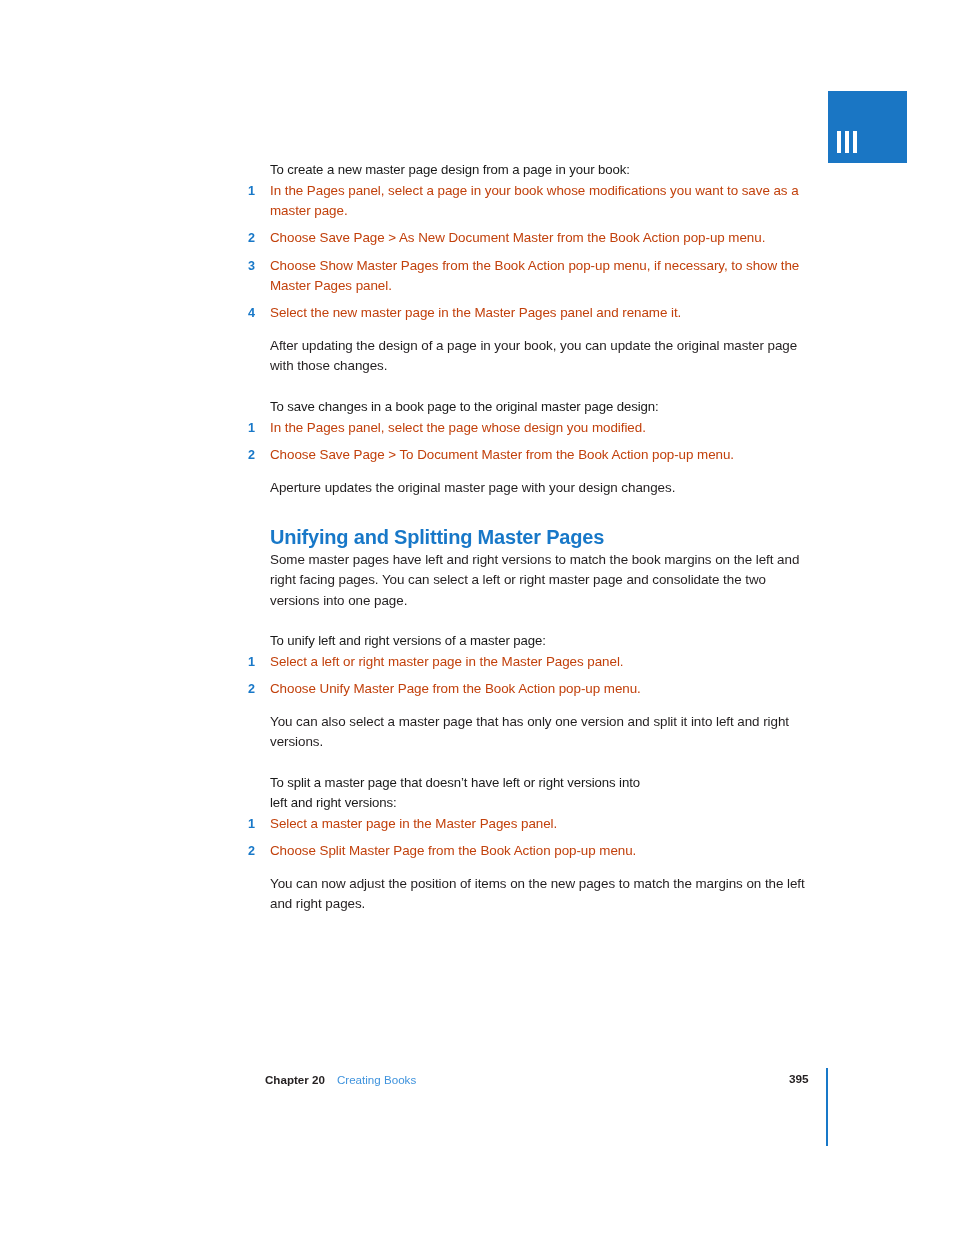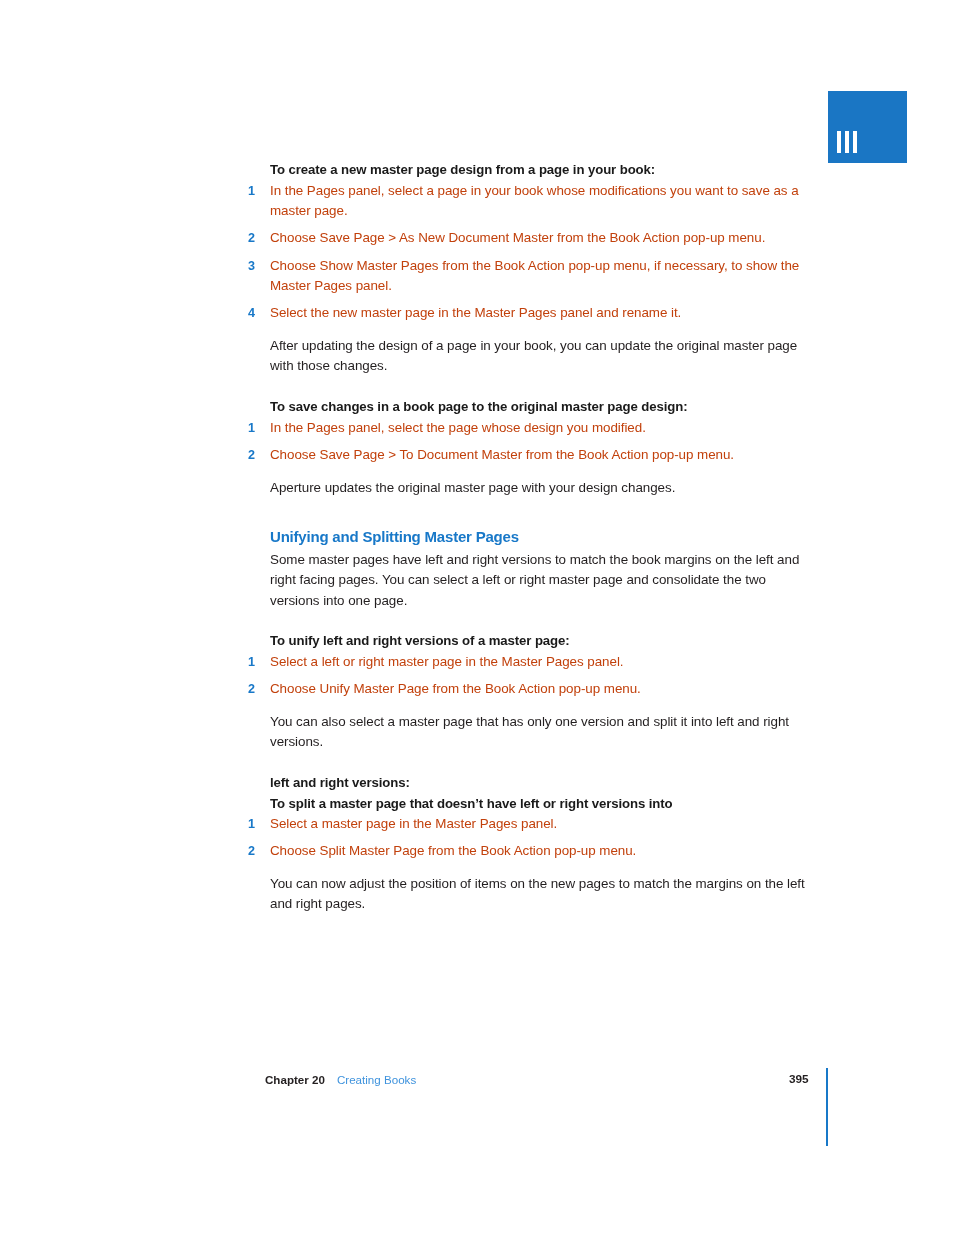--- a/index.html
+++ b/index.html
@@ -42,32 +42,32 @@
   
   .content {
     position: absolute;
     left: 248px;
     top: 160px;
     width: 578px;
   }
 
   .section-head {
     font-size: 13.2px;
-    font-weight: bold;
+    font-weight: normal;
     line-height: 19px;
     color: #1a1a1a;
     margin: 0 0 2px 22px;
     letter-spacing: -0.1px;
   }
   .section-head.tight {
     margin-bottom: 1px;
   }
 
   .blue-head {
-    font-size: 15px;
+    font-size: 20px;
     font-weight: bold;
     color: #1878c8;
     line-height: 24px;
     margin: 0 0 1px 22px;
     letter-spacing: -0.2px;
   }
 
   .para {
     font-size: 13.4px;
     line-height: 20.2px;
@@ -205,22 +205,22 @@
   <div class="step">
     <span class="num">2</span>
     <span class="txt">Choose Unify Master Page from the Book Action pop-up menu.</span>
   </div>
 
   <div class="gap-md"></div>
   <p class="para">You can also select a master page that has only one version and split it into left and right versions.</p>
 
   <div class="gap-lg"></div>
 
+  <h3 class="section-head tight">To split a master page that doesn’t have left or right versions into</h3>
   <h3 class="section-head">left and right versions:</h3>
-  <h3 class="section-head tight">To split a master page that doesn’t have left or right versions into</h3>
 
   <div class="step">
     <span class="num">1</span>
     <span class="txt">Select a master page in the Master Pages panel.</span>
   </div>
   <div class="gap-sm"></div>
   <div class="step">
     <span class="num">2</span>
     <span class="txt">Choose Split Master Page from the Book Action pop-up menu.</span>
   </div>

